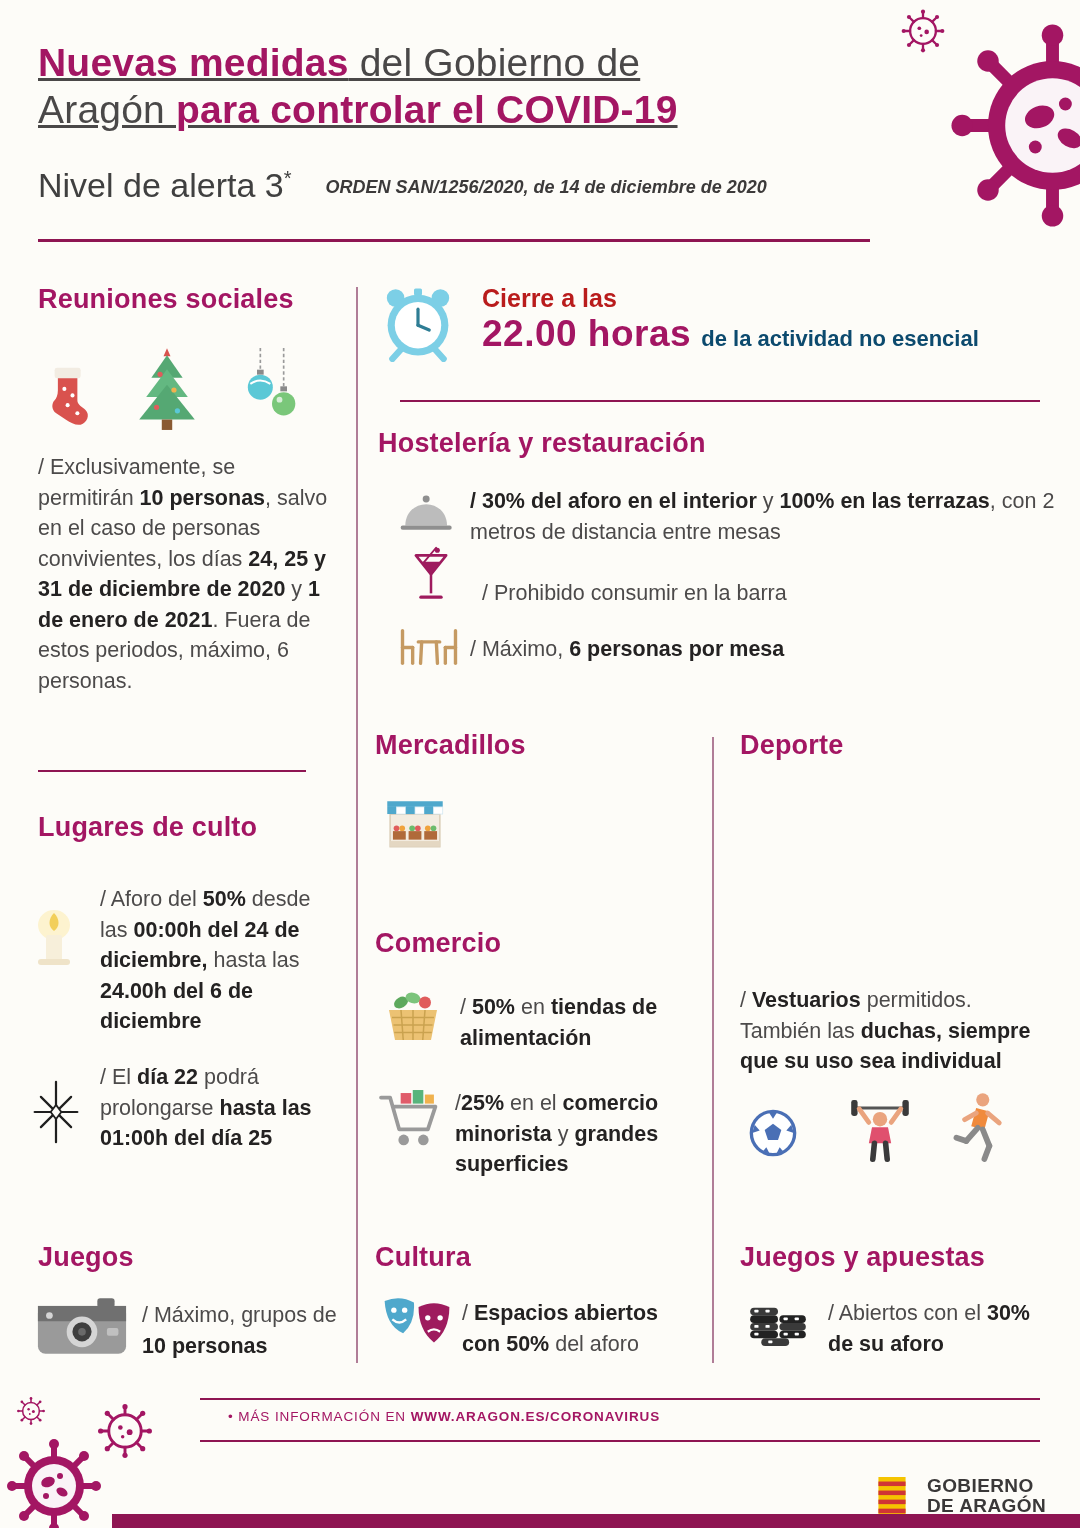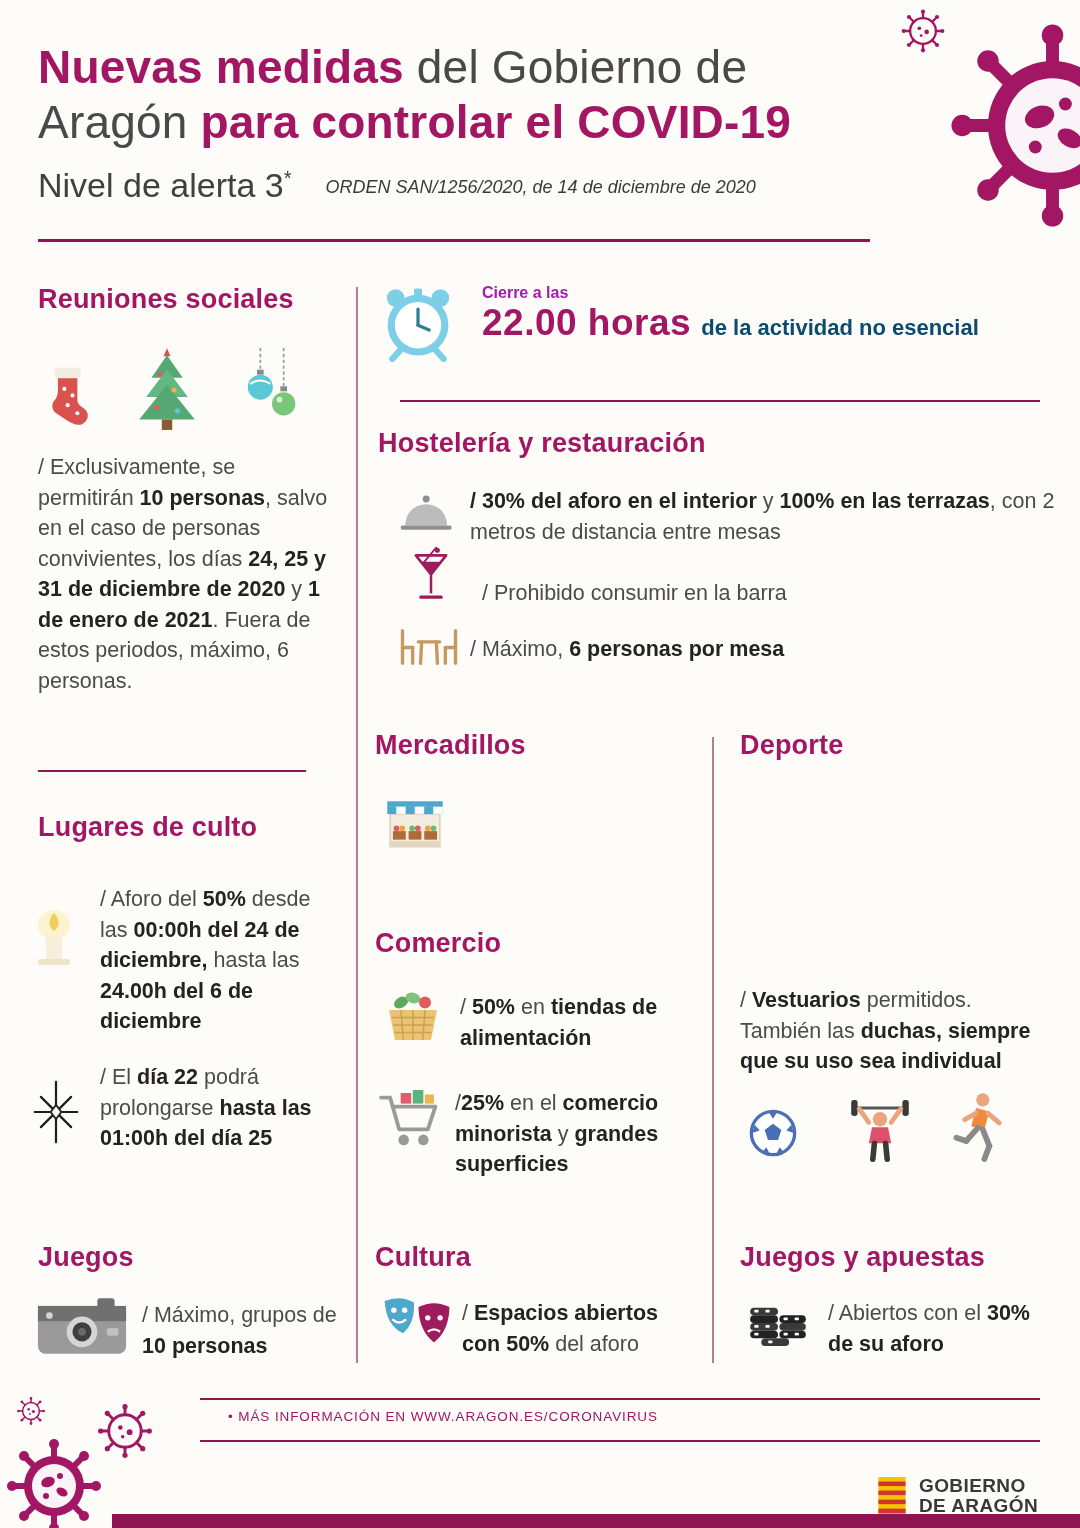--- a/index.html
+++ b/index.html
@@ -2,47 +2,47 @@
 <html style="--magenta: #a31663; --rule: #8e1552;"><head>
 <meta charset="utf-8">
 <style>
   * { margin:0; padding:0; box-sizing:border-box; }
   html,body { background:#e9e9e9; }
   body { font-family:"Liberation Sans", sans-serif; }
   .page { position:relative; width:1080px; height:1528px; margin:0 auto;
           background:#fdfcf8; overflow:hidden; }
   .abs { position:absolute; }
 
-  .title { font-size:46px; line-height:1.2; color:#4a4848; font-weight:normal; letter-spacing:.2px; }
+  .title { font-size:39px; line-height:1.2; color:#4a4848; font-weight:normal; letter-spacing:.2px;text-decoration:underline; }
   .title .b { font-weight:bold; }
   .c-magenta { color:var(--magenta,#a31663); }
 
   .alert-row { display:flex; align-items:flex-end; gap:34px; }
   .alert-level { font-size:34px; color:#404040; }
   .alert-level sup { font-size:20px; }
-  .order-ref { font-size:18px; font-style:italic; font-weight:normal; color:#3c3a3a; padding-bottom:7px; }
+  .order-ref { font-size:18px; font-style:italic; font-weight:bold; color:#3c3a3a; padding-bottom:7px; }
 
   .h { color:var(--magenta,#a31663); font-weight:bold; font-size:27px; letter-spacing:.2px; }
 
   .body { color:#4c4a4a; font-size:21.5px; line-height:1.42; }
   .body .b { font-weight:bold; color:#242222; }
 
   .hrule { height:2px; background:var(--rule,#8e1552); }
   .vrule { width:2px; background:#bившись; background:#b07d97; }
 
   .xmas-row { display:flex; align-items:flex-end; justify-content:space-between; }
 
-  .closure-line1 { font-size:16px; font-weight:bold; color:#a21caf; }
+  .closure-line1 { font-size:25px; font-weight:bold; color:#b91c1c; }
   .closure-hours { font-size:37px; font-weight:bold; letter-spacing:.5px; }
   .closure-rest  { font-size:22px; font-weight:bold; color:#0c4a6e; margin-left:4px; }
 
   .footer-info { font-size:13.5px; color:var(--magenta,#a31663); letter-spacing:.9px; }
-  .footer-info .b { font-weight:normal; }
-
-  .logo { display:flex; align-items:center; gap:13px; }
+  .footer-info .b { font-weight:bold; }
+
+  .logo { display:flex; align-items:center; gap:21px; }
   .logo-text { font-size:19px; font-weight:bold; color:#3a3838; line-height:1.05; letter-spacing:.4px; }
 
   .bottom-bar { background:var(--rule,#8e1552); }
 </style>
 </head>
 <body>
 
 <div class="page">
 
   <svg width="0" height="0" style="position:absolute" aria-hidden="true">

